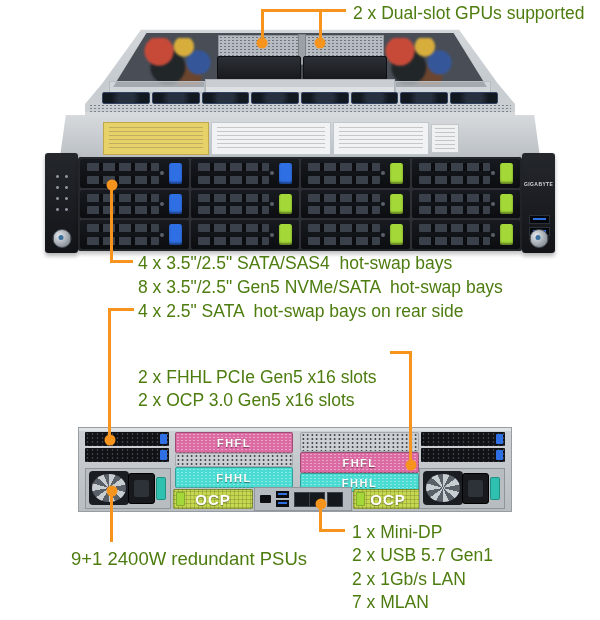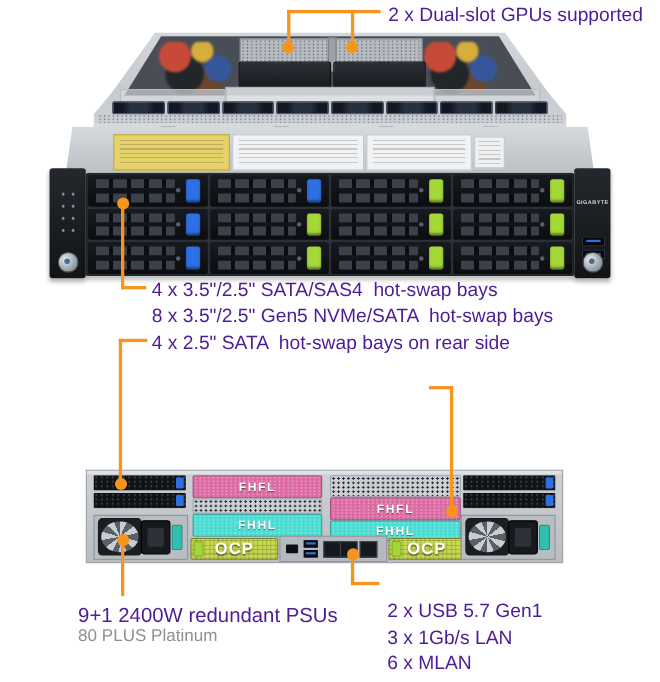--- a/index.html
+++ b/index.html
@@ -1,18 +1,18 @@
 <!DOCTYPE html>
 <html style="--accent: #f7941e; --fhfl: #dc6aa3; --fhhl: #4adcd2; --ocp: #c6d84f; --latch_blue: #2f6fe4; --latch_green: #a4d838; --teal: #2fc0b0;"><head>
 <meta charset="utf-8">
 <style>
   html,body{margin:0;padding:0;background:#fff;}
   #canvas{position:relative;width:600px;height:620px;background:#fff;overflow:hidden;
           font-family:"Liberation Sans","DejaVu Sans",sans-serif;}
-  .txt{position:absolute;color:#4c1d95;font-size:17.5px;line-height:22px;white-space:pre;}
+  .txt{position:absolute;color:#4d7c0f;font-size:17.5px;line-height:22px;white-space:pre;}
   .txt.sub{font-size:15.5px;line-height:17px;color:#8d9094;}
   
   .seg{position:absolute;background:var(--accent,#f7941e);}
   .dot{position:absolute;width:11px;height:11px;border-radius:50%;background:var(--accent,#f7941e);
        transform:translate(-50%,-50%);}
   
   .topview{position:absolute;left:85px;top:27px;width:430px;height:94px;}
   .tv-body{position:absolute;inset:0;background:linear-gradient(180deg,#d4d8db 0%,#c6cbd0 55%,#ced2d5 100%);
            clip-path:polygon(13% 3%,87% 3%,96% 60%,100% 82%,100% 100%,0 100%,0 82%,4% 60%);}
   .tv-inner{position:absolute;left:6.5%;right:6.5%;top:6%;height:58%;background:#494e56;
@@ -348,21 +348,23 @@
   <div class="dot" style="left:321px;top:504px;"></div>
   <div class="seg" style="left:319px;top:504px;width:3px;height:28px;"></div>
   <div class="seg" style="left:319px;top:529px;width:26px;height:3px;"></div>
 
   <div class="txt" style="left:353px;top:2px;">2 x Dual-slot GPUs supported</div>
 
   <div class="txt" style="left:138px;top:252px;">4 x 3.5"/2.5" SATA/SAS4  hot-swap bays</div>
   <div class="txt" style="left:138px;top:276px;">8 x 3.5"/2.5" Gen5 NVMe/SATA  hot-swap bays</div>
   <div class="txt" style="left:138px;top:300px;">4 x 2.5" SATA  hot-swap bays on rear side</div>
 
+  <div class="txt" style="left:138px;top:366px;">2 x FHHL PCIe Gen5 x16 slots</div>
+  <div class="txt" style="left:138px;top:389px;">2 x OCP 3.0 Gen5 x16 slots</div>
 
   <div class="txt" style="left:71px;top:548px;font-size:18.5px;">9+1 2400W redundant PSUs</div>
-  <div class="txt sub" style="left:71px;top:570px;">80 PLUS Platinum</div>
-
+
+  <div class="txt" style="left:352px;top:521px;">1 x Mini-DP</div>
   <div class="txt" style="left:352px;top:544px;">2 x USB 5.7 Gen1</div>
-  <div class="txt" style="left:352px;top:568px;">3 x 1Gb/s LAN</div>
-  <div class="txt" style="left:352px;top:591px;">6 x MLAN</div>
+  <div class="txt" style="left:352px;top:568px;">2 x 1Gb/s LAN</div>
+  <div class="txt" style="left:352px;top:591px;">7 x MLAN</div>
 
 </div>
 
 </body></html>

